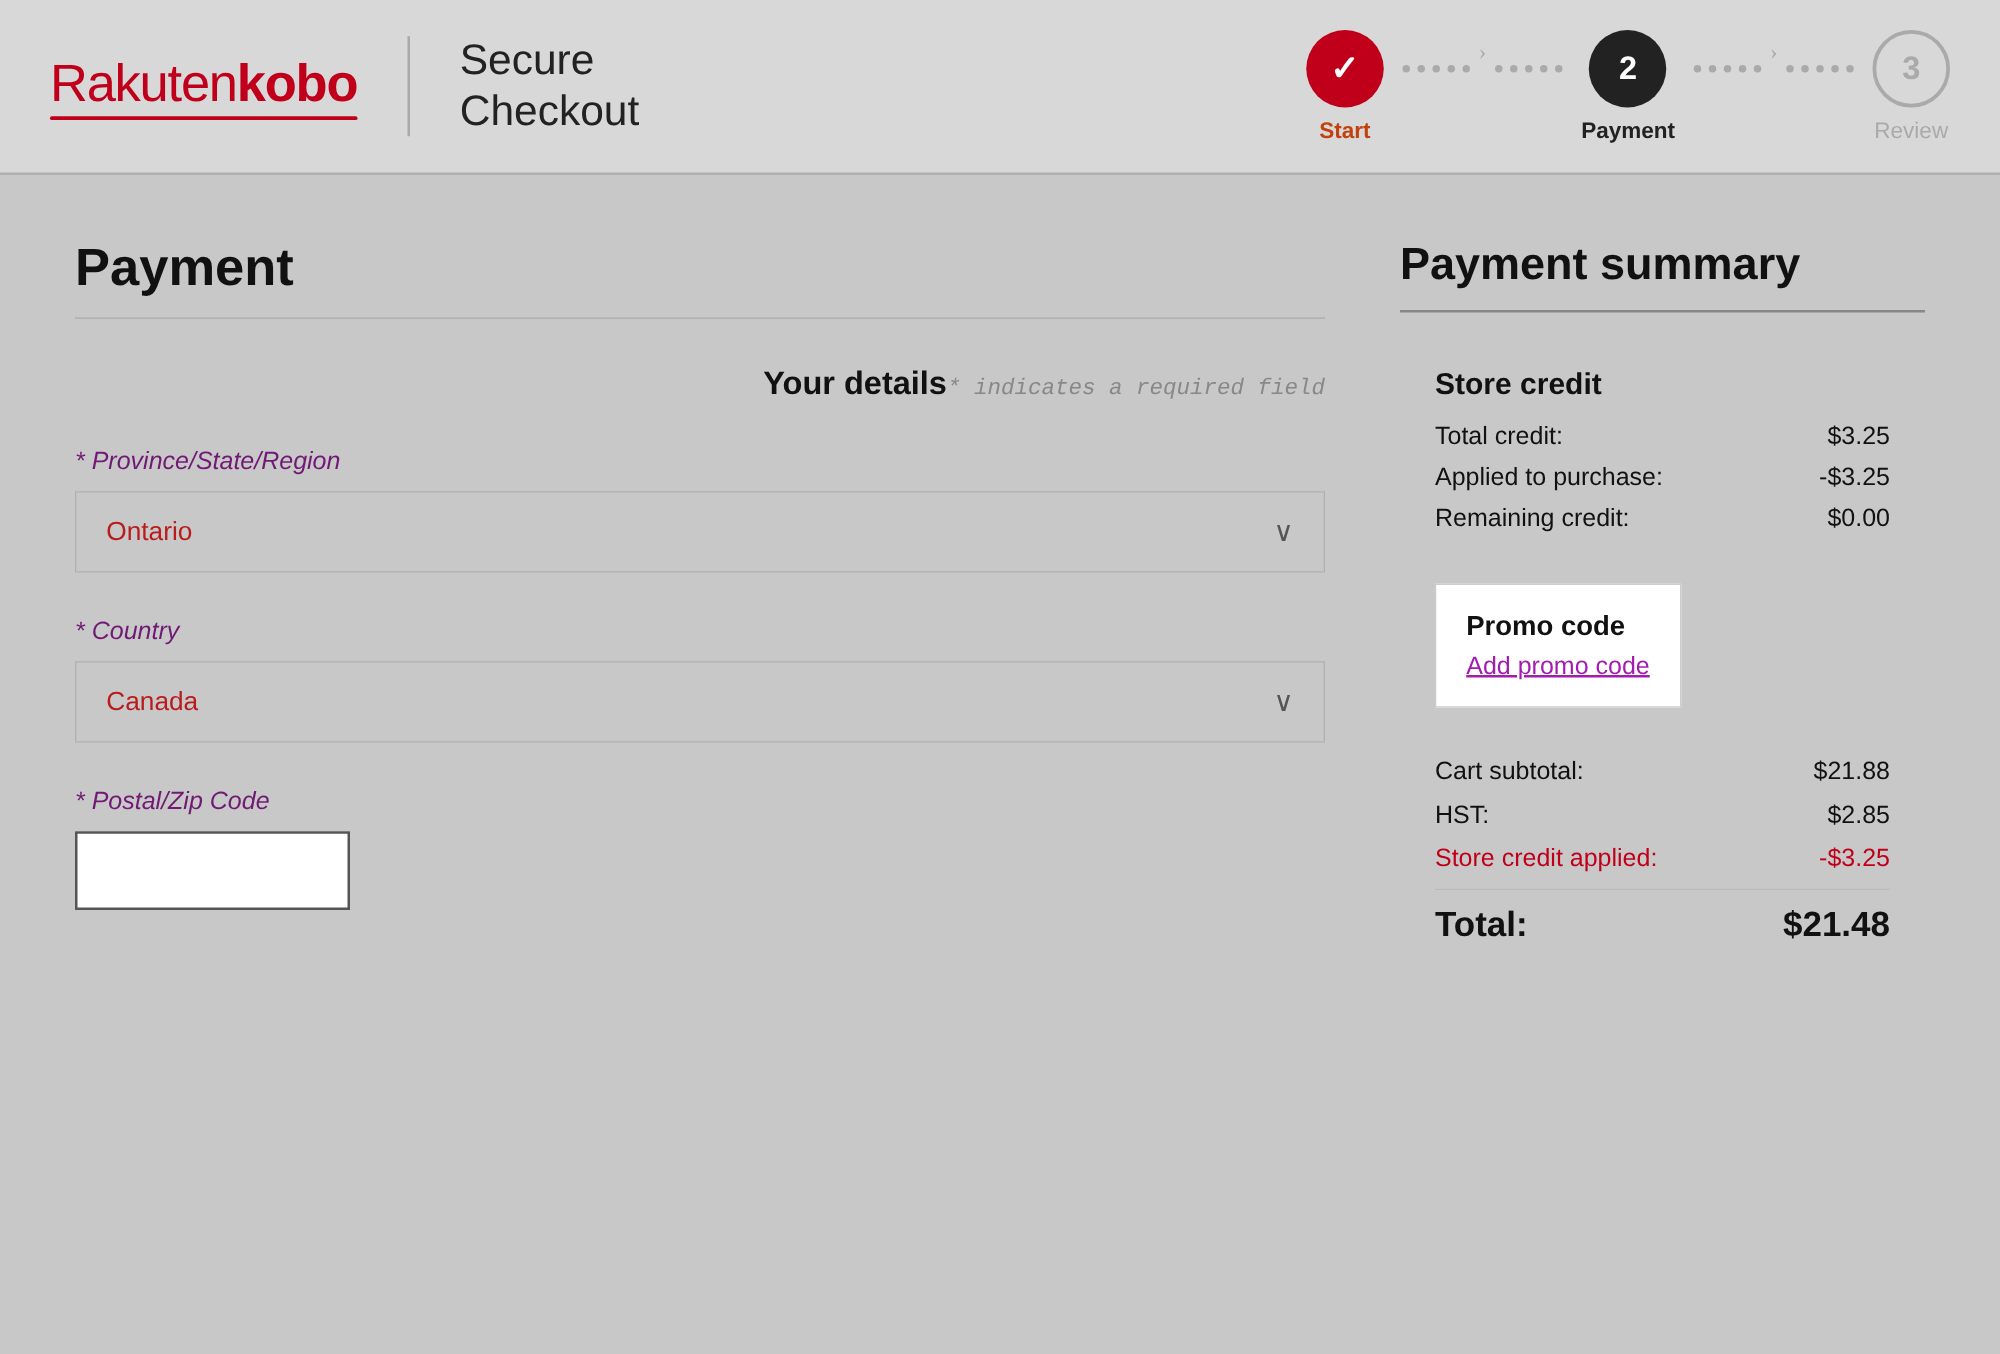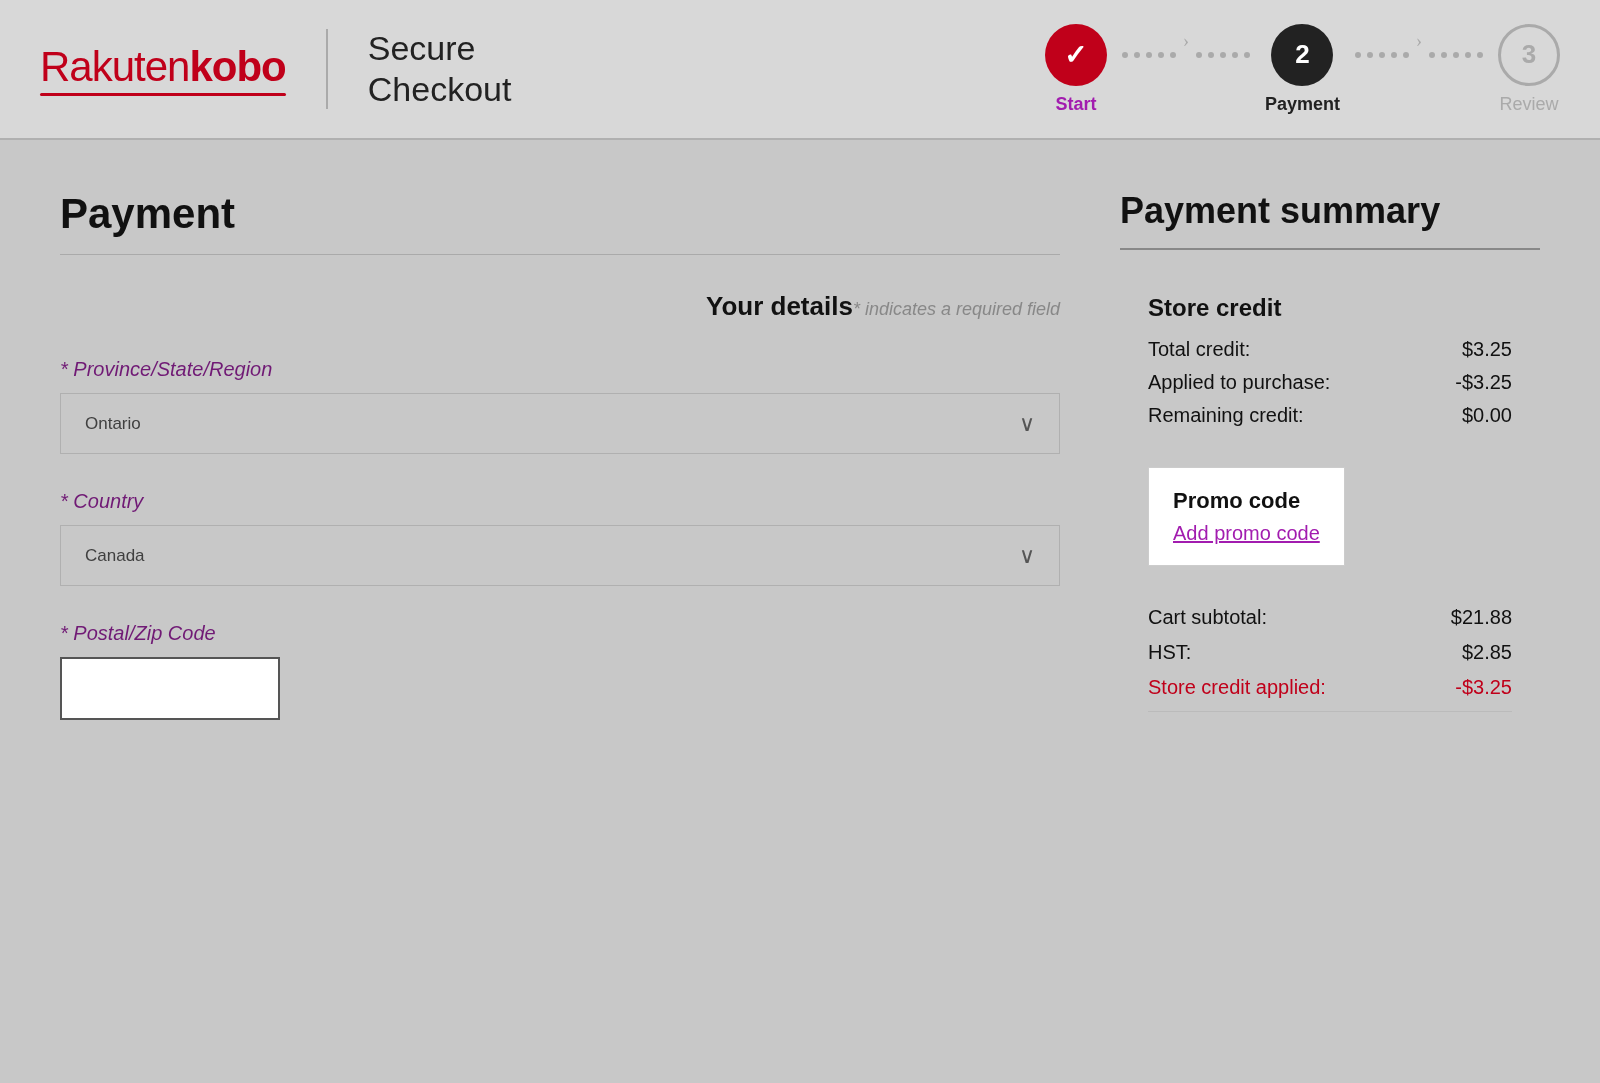--- a/index.html
+++ b/index.html
@@ -102,21 +102,21 @@
       background: transparent;
       border: 3px solid #aaa;
       color: #aaa;
     }
 
     .step-label {
       font-size: 18px;
       font-family: Arial, sans-serif;
     }
 
-    .step-label.completed { color: #a21caf; font-weight: bold; }
+    .step-label.completed { color: #c2410c; font-weight: bold; }
     .step-label.active { color: #222; font-weight: bold; }
     .step-label.inactive { color: #aaa; }
 
     .step-dots {
       display: flex;
       align-items: center;
       margin: 0 12px;
       margin-bottom: 28px;
     }
 
@@ -174,21 +174,21 @@
     .your-details-label {
       font-size: 26px;
       color: #111;
       font-family: Arial, sans-serif;
       font-weight: bold;
     }
 
     .required-note {
       font-size: 18px;
       color: #888;
-      font-family: Liberation Sans, sans-serif;
+      font-family: Liberation Mono, monospace;
       font-style: italic;
     }
 
     .field-group {
       margin-bottom: 36px;
     }
 
     .field-label {
       font-size: 20px;
       color: #701a75;
@@ -200,22 +200,22 @@
 
     .select-wrapper {
       position: relative;
       background: #c8c8c8;
       border: 1px solid #b0b0b0;
     }
 
     .select-field {
       width: 820px;
       padding: 20px 24px;
-      font-size: 17px;
-      color: #404040;
+      font-size: 21px;
+      color: #b91c1c;
       background: transparent;
       border: none;
       outline: none;
       appearance: none;
       font-family: Arial, sans-serif;
       cursor: pointer;
     }
 
     .chevron-icon {
       position: absolute;
@@ -505,15 +505,19 @@
       </div>
       <div class="summary-row">
         <span>HST:</span>
         <span>$2.85</span>
       </div>
       <div class="summary-row credit-applied">
         <span>Store credit applied:</span>
         <span>-$3.25</span>
       </div>
       <hr class="summary-inner-divider">
+      <div class="total-row">
+        <span>Total:</span>
+        <span>$21.48</span>
+      </div>
     </div>
   </div>
 </div>
 
 </body></html>

